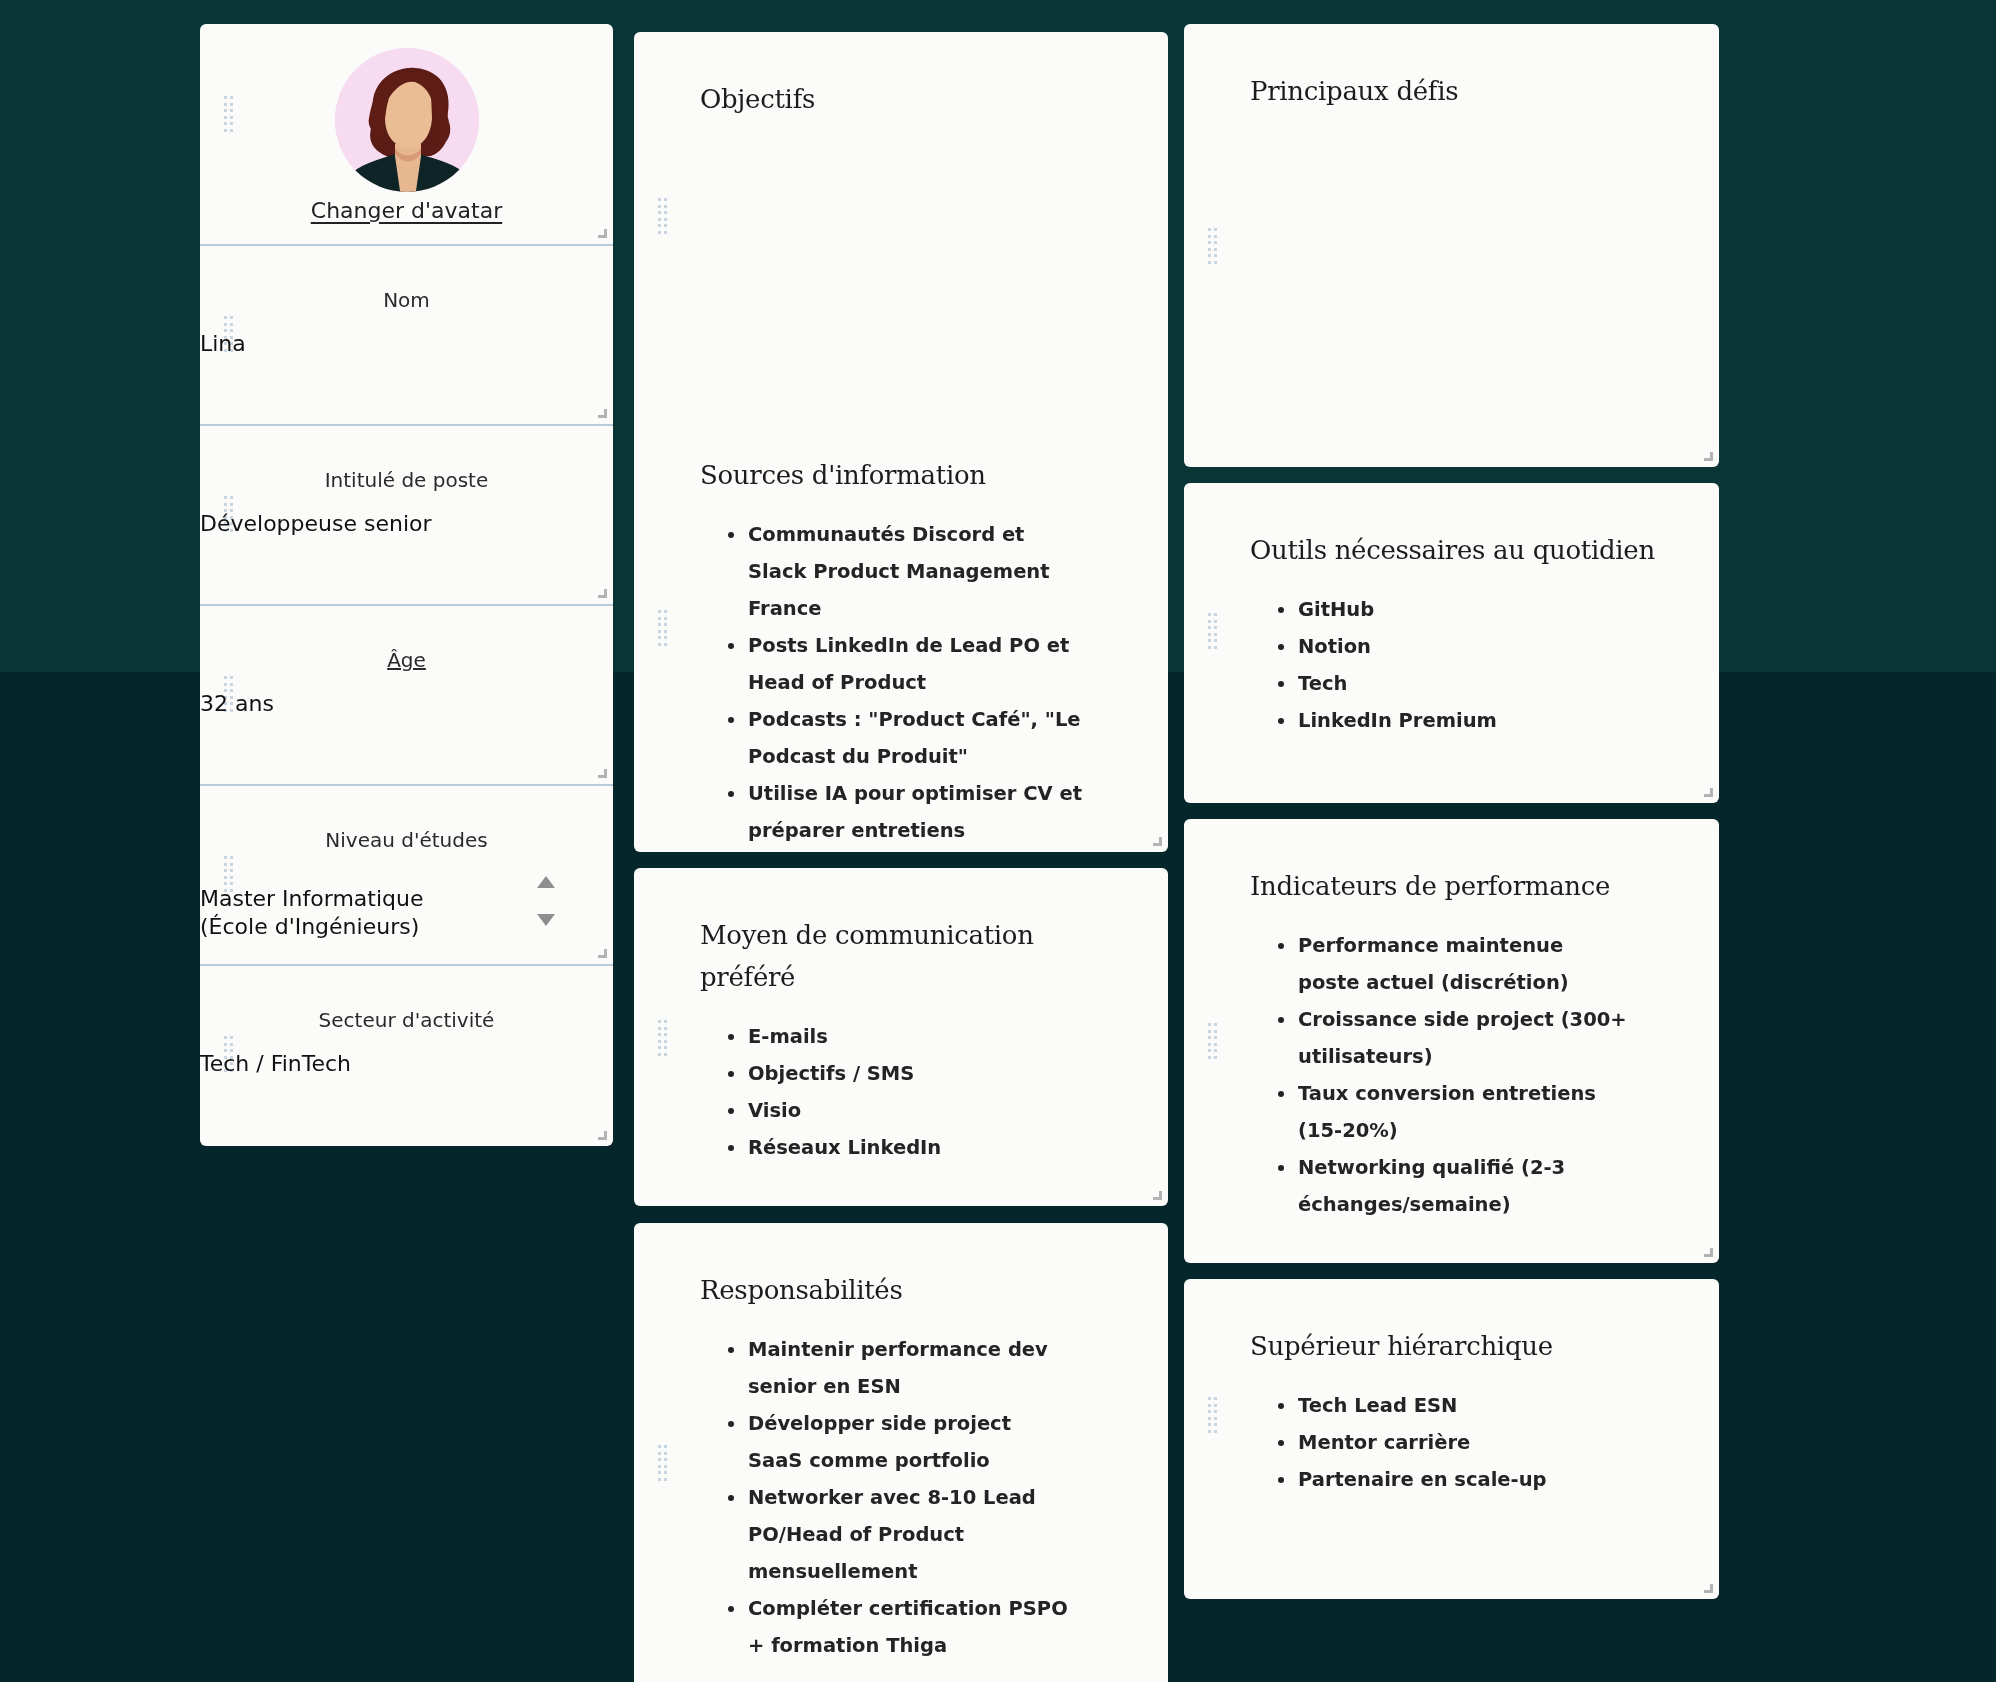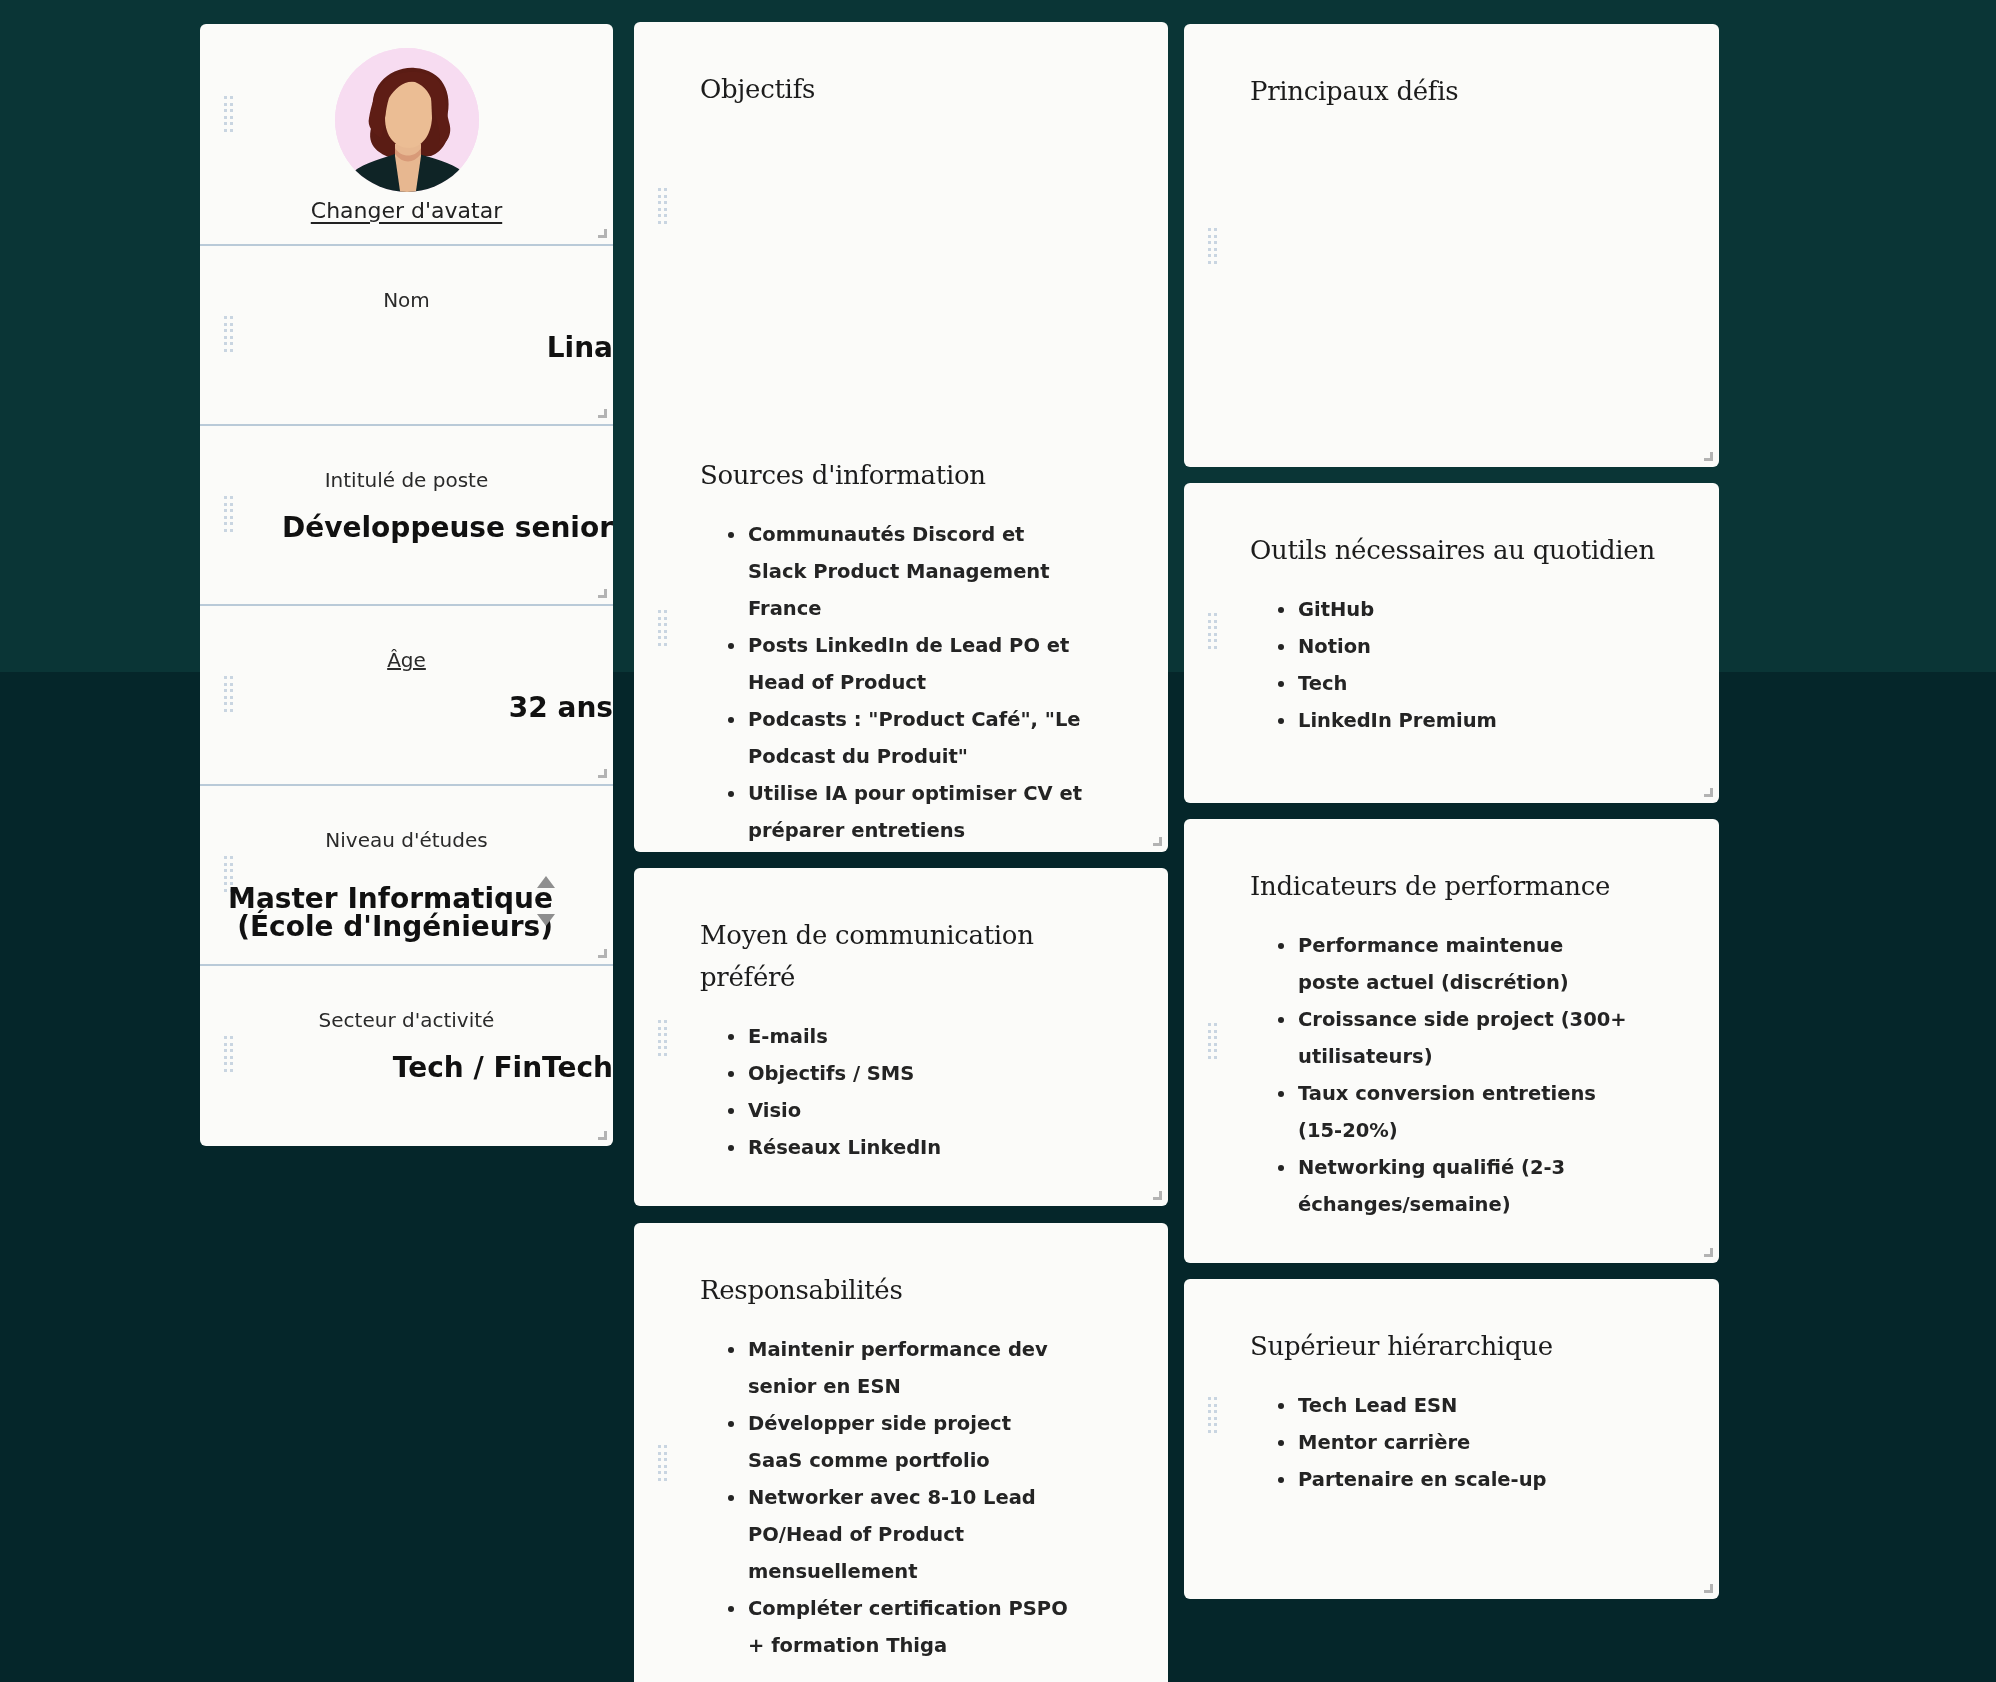--- a/index.html
+++ b/index.html
@@ -48,24 +48,24 @@
   .profile-section .drag-handle { left: 24px; }
   .field-label {
     position: absolute; left: 0; right: 0;
     text-align: center;
     font-size: 21px; color: #2a2a2a;
     font-family: "DejaVu Sans", sans-serif;
     font-size: 20px;
   }
   .field-value {
     position: absolute; left: 0; right: 0;
-    text-align: right;
+    text-align: left;
     font-family: "DejaVu Sans", sans-serif;
-    font-weight: bold;
-    font-size: 28px; color: #111;
+    font-weight: normal;
+    font-size: 22px; color: #111;
   }
   .avatar {
     position: absolute; left: 135px; top: 24px;
     width: 144px; height: 144px;
     border-radius: 50%;
     overflow: hidden;
     background: #f7dcf1;
   }
   .avatar-link {
     position: absolute; left: 0; right: 0; top: 174px;
@@ -259,21 +259,21 @@
         <i style="left:6px;top:26px"></i>
       <i style="left:0;top:32.5px"></i>
         <i style="left:6px;top:32.5px"></i>
     </div>
     <div class="field-label" style="top:42px;">Secteur d'activité</div>
     <div class="field-value" style="top:85px;">Tech / FinTech</div>
     <div class="resize-handle"></div>
   </div>
 </div>
 
-<div class="card list-card col-mid" style="top:22px; height:429px;">
+<div class="card list-card col-mid" style="top:32px; height:429px;">
   <div class="drag-handle" style="top:166px;">
     <i style="left:0;top:0"></i>
       <i style="left:6px;top:0"></i>
     <i style="left:0;top:6.5px"></i>
       <i style="left:6px;top:6.5px"></i>
     <i style="left:0;top:13px"></i>
       <i style="left:6px;top:13px"></i>
     <i style="left:0;top:19.5px"></i>
       <i style="left:6px;top:19.5px"></i>
     <i style="left:0;top:26px"></i>

